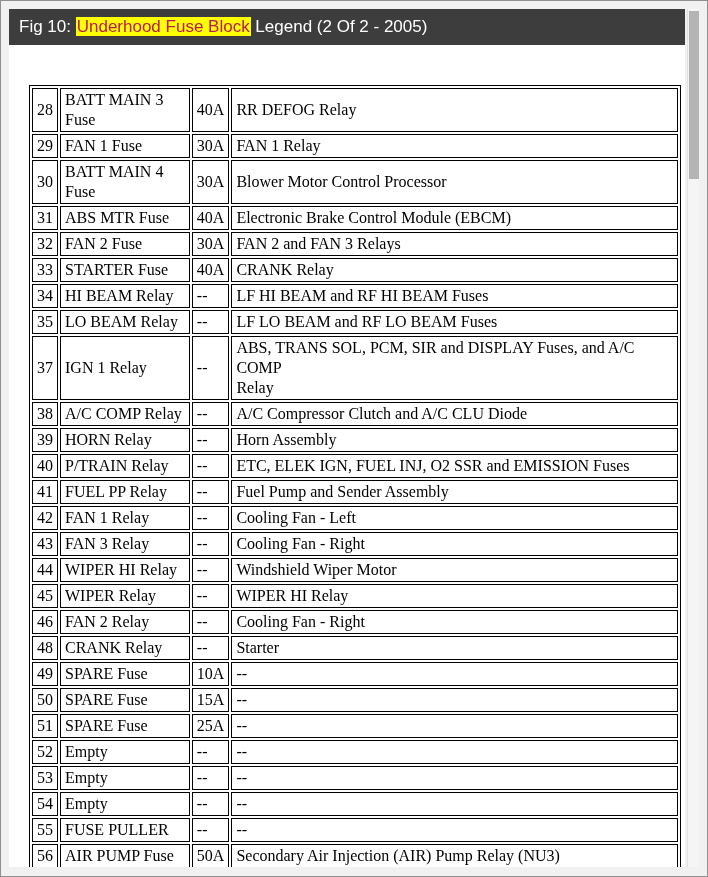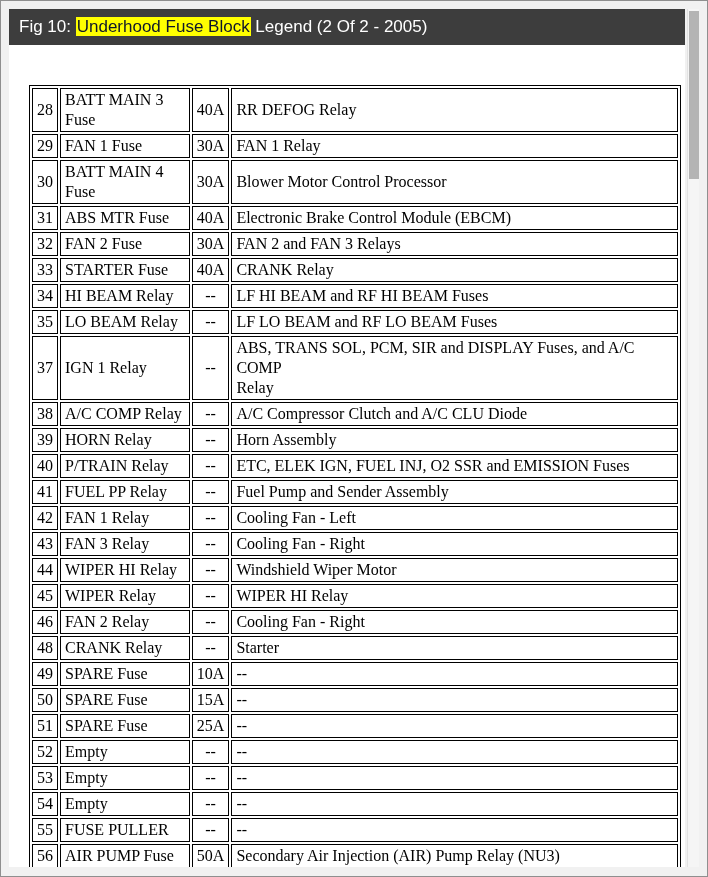--- a/index.html
+++ b/index.html
@@ -17,21 +17,21 @@
   .main { flex: 1; min-width: 0; display: flex; flex-direction: column; }
 
   .titlebar {
     background: #3d3d3d; color: #ffffff;
     font-size: 17px; line-height: 20px;
     padding: 8px 10px;
     flex: 0 0 auto;
     white-space: nowrap; overflow: hidden;
   }
   .titlebar .hl {
-    background: #ffff00; color: #0f172a;
+    background: #ffff00; color: #be185d;
     padding: 0 1px;
   }
 
   .content {
     background: #ffffff;
     flex: 1;
     padding: 40px 4px 0 20px;
     position: relative;
     overflow: hidden;
   }
@@ -47,21 +47,21 @@
   }
   table.fuse td {
     border: 1px solid #000;
     padding: 1px 4px;
     line-height: 1.25;
     vertical-align: middle;
     white-space: pre-line;
   }
   td.col-num  { width: 19px; text-align: center; padding: 1px 1px; }
   td.col-name { width: 132px; }
-  td.col-rating { width: 32px; text-align: center; }
+  td.col-rating { width: 32px; }
   td.col-desc { width: 462px; }
 
   .doc-id {
     font-family: Liberation Sans, sans-serif;
     font-size: 9px; color: #222;
     margin: 12px 0 0 2px;
   }
   .courtesy {
     font-family: Liberation Serif, serif;
     font-size: 13px; color: #0f766e;

